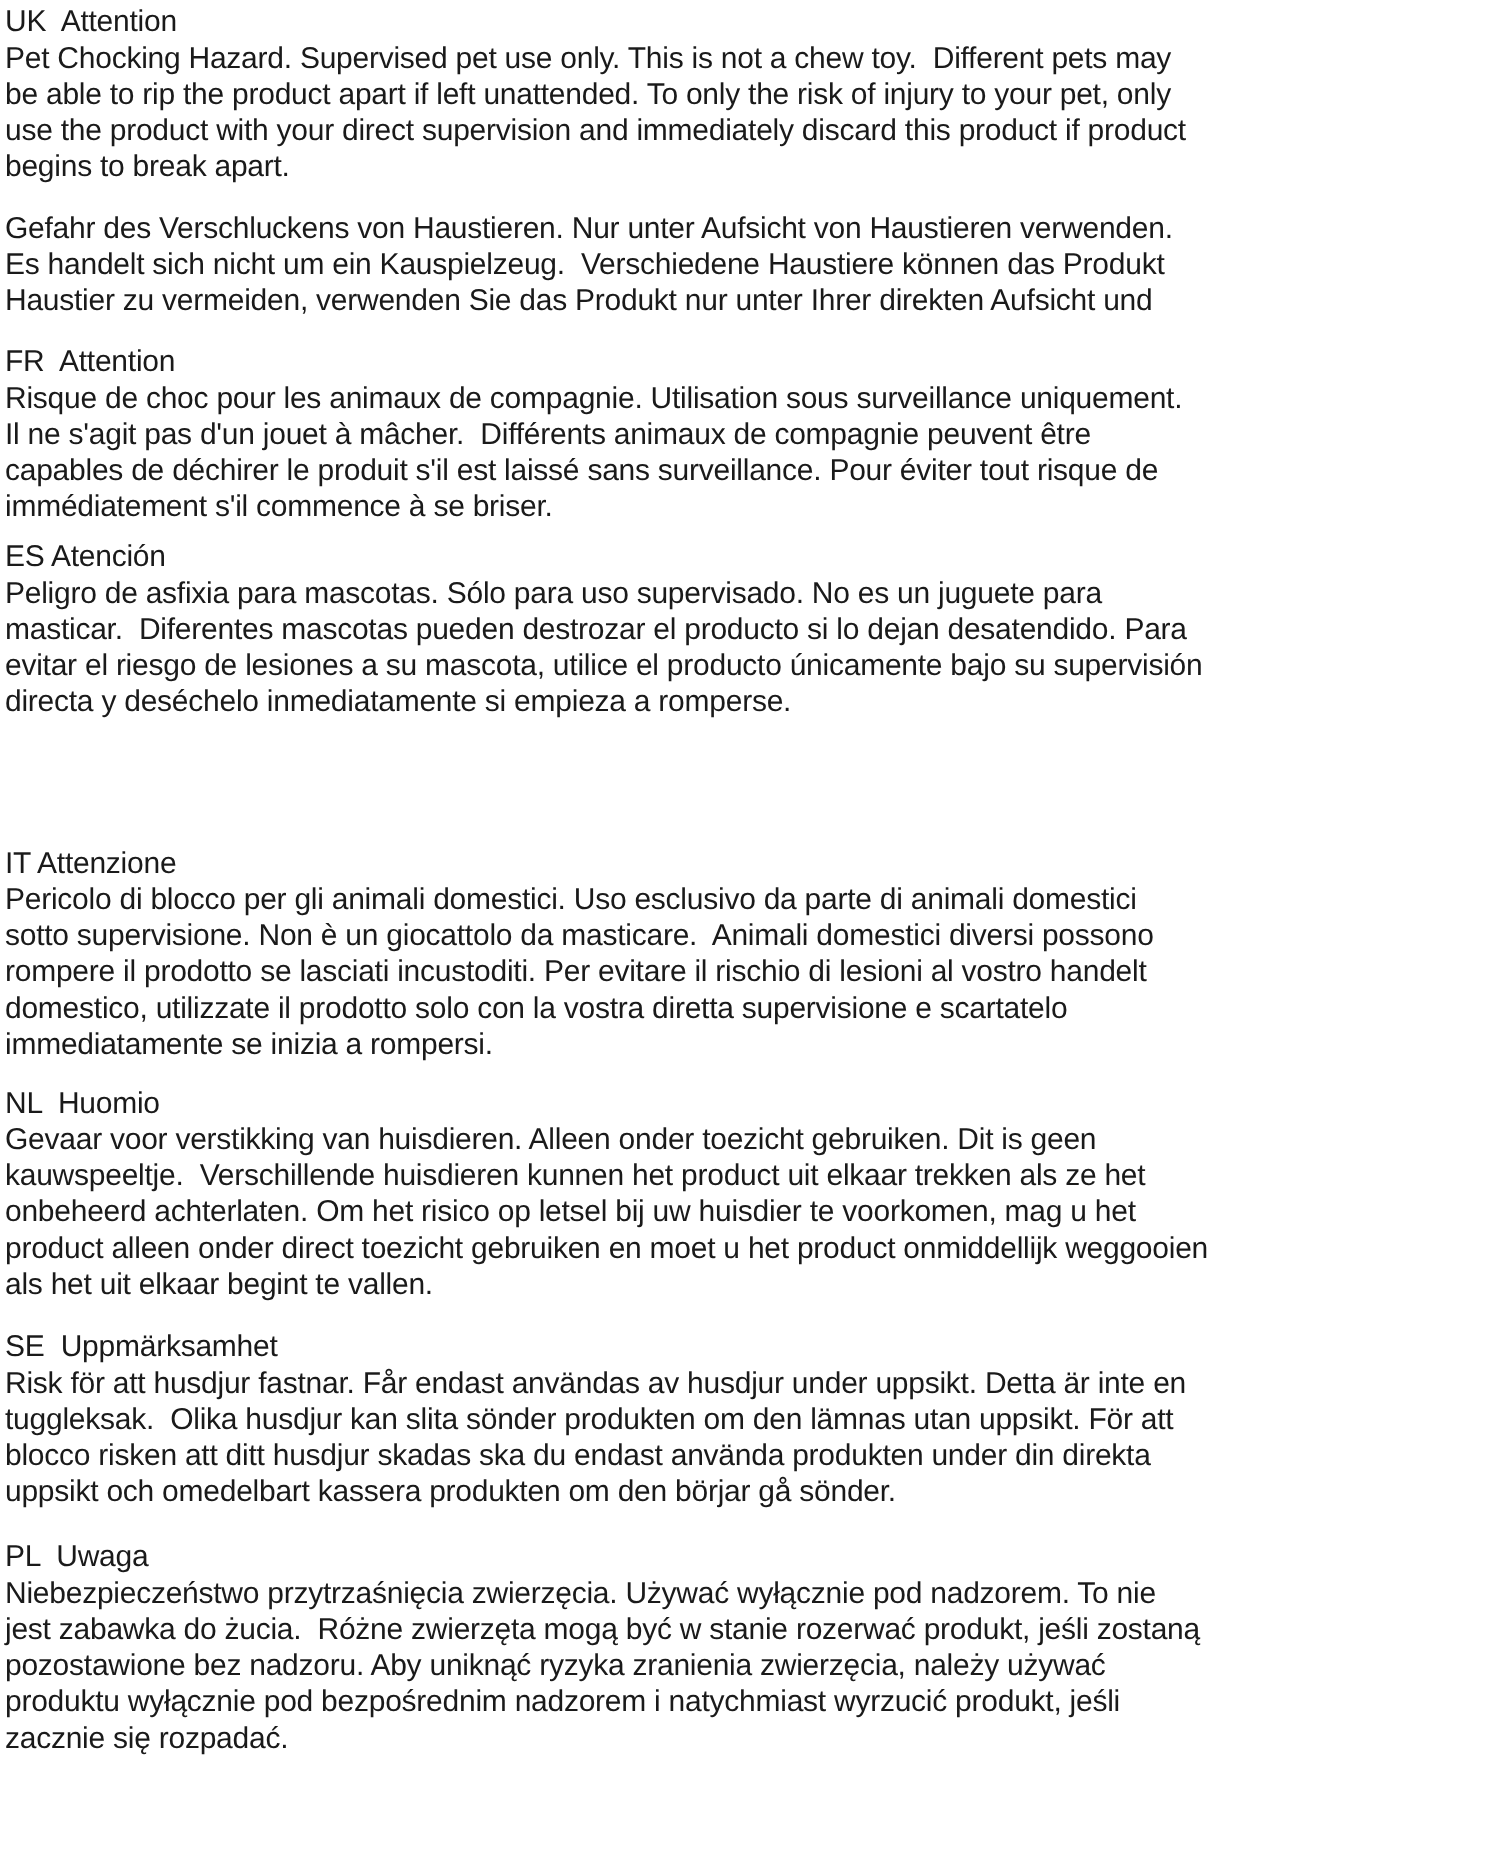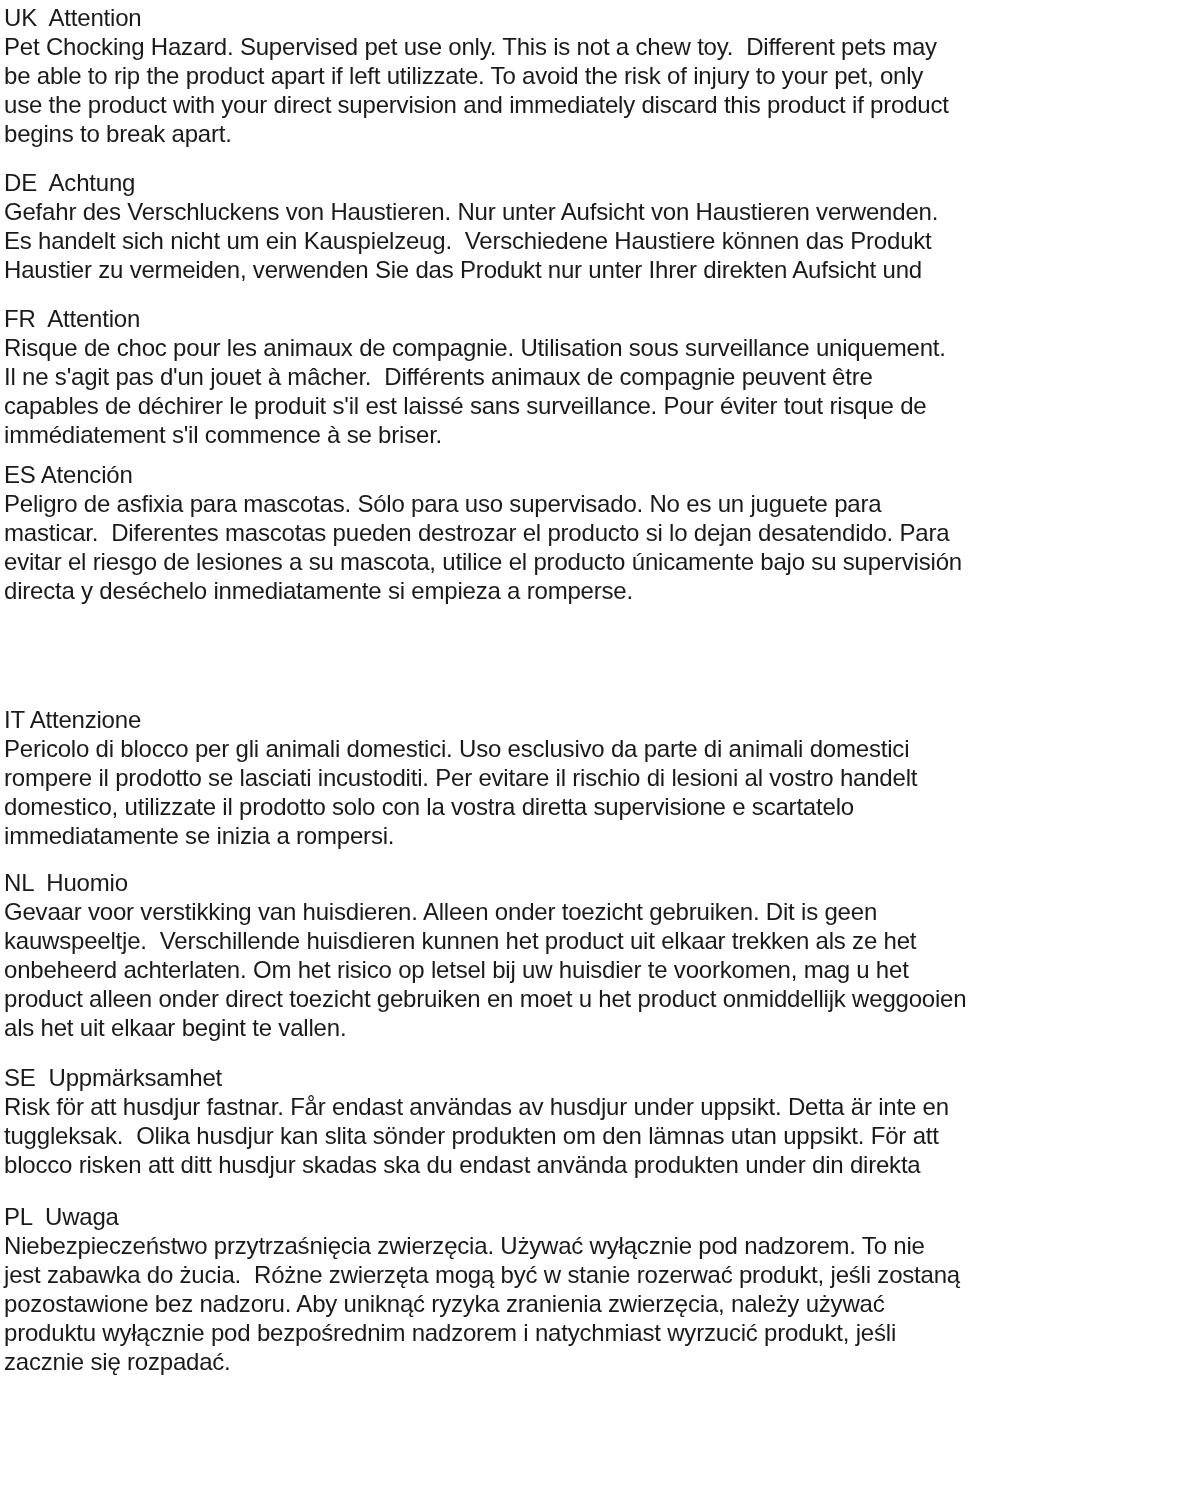--- a/index.html
+++ b/index.html
@@ -39,26 +39,25 @@
   .sec-se { margin-bottom: 23px; }
   .sec-pl { margin-bottom: 0; }
 </style>
 </head>
 <body>
 
 <main class="doc">
     <section class="warning-section sec-uk">
       <div class="heading">UK  Attention</div>
       <div class="text-line">Pet Chocking Hazard. Supervised pet use only. This is not a chew toy.  Different pets may</div>
-      <div class="text-line">be able to rip the product apart if left utilizzate. To avoid the risk of injury to your pet, only</div>
+      <div class="text-line">be able to rip the product apart if left unattended. To only the risk of injury to your pet, only</div>
       <div class="text-line">use the product with your direct supervision and immediately discard this product if product</div>
       <div class="text-line">begins to break apart.</div>
     </section>
     <section class="warning-section sec-de">
-      <div class="heading">DE  Achtung</div>
       <div class="text-line">Gefahr des Verschluckens von Haustieren. Nur unter Aufsicht von Haustieren verwenden.</div>
       <div class="text-line">Es handelt sich nicht um ein Kauspielzeug.  Verschiedene Haustiere können das Produkt</div>
       <div class="text-line">Haustier zu vermeiden, verwenden Sie das Produkt nur unter Ihrer direkten Aufsicht und</div>
     </section>
     <section class="warning-section sec-fr">
       <div class="heading">FR  Attention</div>
       <div class="text-line">Risque de choc pour les animaux de compagnie. Utilisation sous surveillance uniquement.</div>
       <div class="text-line">Il ne s'agit pas d'un jouet à mâcher.  Différents animaux de compagnie peuvent être</div>
       <div class="text-line">capables de déchirer le produit s'il est laissé sans surveillance. Pour éviter tout risque de</div>
       <div class="text-line">immédiatement s'il commence à se briser.</div>
@@ -66,37 +65,39 @@
     <section class="warning-section sec-es">
       <div class="heading">ES Atención</div>
       <div class="text-line">Peligro de asfixia para mascotas. Sólo para uso supervisado. No es un juguete para</div>
       <div class="text-line">masticar.  Diferentes mascotas pueden destrozar el producto si lo dejan desatendido. Para</div>
       <div class="text-line">evitar el riesgo de lesiones a su mascota, utilice el producto únicamente bajo su supervisión</div>
       <div class="text-line">directa y deséchelo inmediatamente si empieza a romperse.</div>
     </section>
     <section class="warning-section sec-it">
       <div class="heading">IT Attenzione</div>
       <div class="text-line">Pericolo di blocco per gli animali domestici. Uso esclusivo da parte di animali domestici</div>
+      <div class="text-line">sotto supervisione. Non è un giocattolo da masticare.  Animali domestici diversi possono</div>
       <div class="text-line">rompere il prodotto se lasciati incustoditi. Per evitare il rischio di lesioni al vostro handelt</div>
       <div class="text-line">domestico, utilizzate il prodotto solo con la vostra diretta supervisione e scartatelo</div>
       <div class="text-line">immediatamente se inizia a rompersi.</div>
     </section>
     <section class="warning-section sec-nl">
       <div class="heading">NL  Huomio</div>
       <div class="text-line">Gevaar voor verstikking van huisdieren. Alleen onder toezicht gebruiken. Dit is geen</div>
       <div class="text-line">kauwspeeltje.  Verschillende huisdieren kunnen het product uit elkaar trekken als ze het</div>
       <div class="text-line">onbeheerd achterlaten. Om het risico op letsel bij uw huisdier te voorkomen, mag u het</div>
       <div class="text-line">product alleen onder direct toezicht gebruiken en moet u het product onmiddellijk weggooien</div>
       <div class="text-line">als het uit elkaar begint te vallen.</div>
     </section>
     <section class="warning-section sec-se">
       <div class="heading">SE  Uppmärksamhet</div>
       <div class="text-line">Risk för att husdjur fastnar. Får endast användas av husdjur under uppsikt. Detta är inte en</div>
       <div class="text-line">tuggleksak.  Olika husdjur kan slita sönder produkten om den lämnas utan uppsikt. För att</div>
       <div class="text-line">blocco risken att ditt husdjur skadas ska du endast använda produkten under din direkta</div>
+      <div class="text-line">uppsikt och omedelbart kassera produkten om den börjar gå sönder.</div>
     </section>
     <section class="warning-section sec-pl">
       <div class="heading">PL  Uwaga</div>
       <div class="text-line">Niebezpieczeństwo przytrzaśnięcia zwierzęcia. Używać wyłącznie pod nadzorem. To nie</div>
       <div class="text-line">jest zabawka do żucia.  Różne zwierzęta mogą być w stanie rozerwać produkt, jeśli zostaną</div>
       <div class="text-line">pozostawione bez nadzoru. Aby uniknąć ryzyka zranienia zwierzęcia, należy używać</div>
       <div class="text-line">produktu wyłącznie pod bezpośrednim nadzorem i natychmiast wyrzucić produkt, jeśli</div>
       <div class="text-line">zacznie się rozpadać.</div>
     </section>
   </main>

